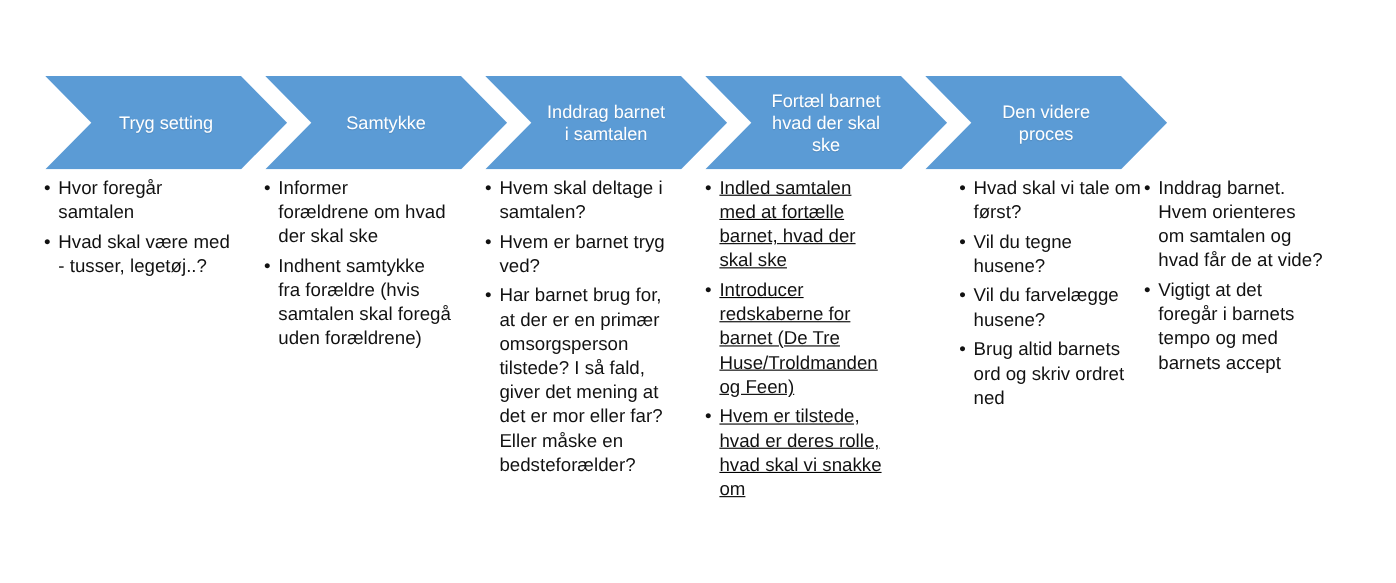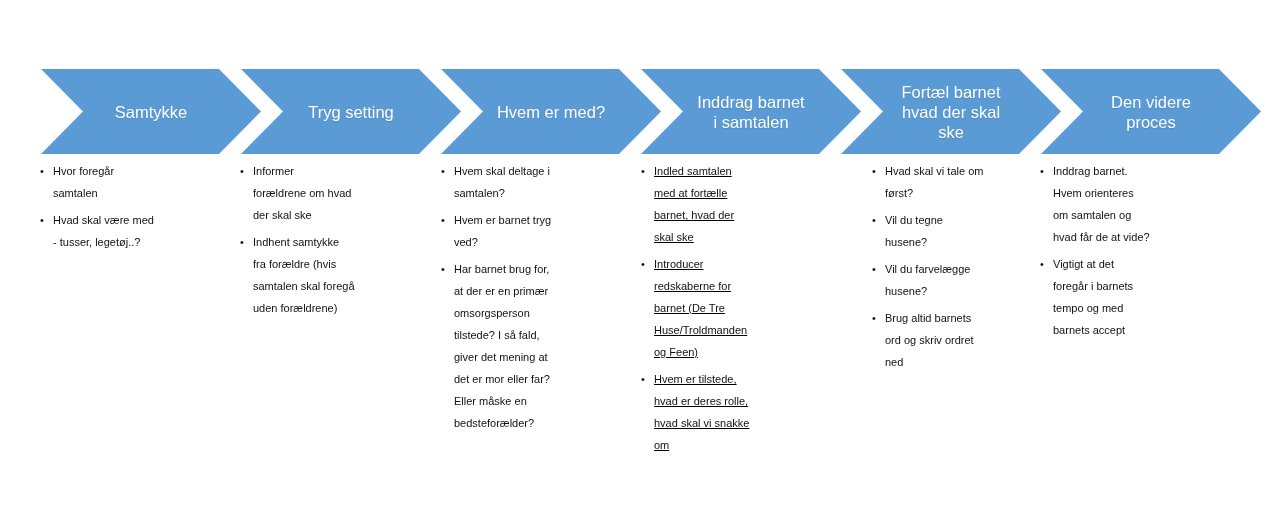--- a/index.html
+++ b/index.html
@@ -46,48 +46,45 @@
   .col:nth-child(2) { left: 240px; }
   .col:nth-child(3) { left: 441px; }
   .col:nth-child(4) { left: 641px; text-decoration: underline; }
   .col:nth-child(5) { left: 872px; }
   .col:nth-child(6) { left: 1040px; }
   .col ul { list-style: none; margin: 0; padding: 0; }
   .col li {
     position: relative;
     padding-left: 13px;
     margin-bottom: 5px;
-    font-size: 11px;
+    font-size: 17px;
     line-height: 22px;
     color: #111111;
     white-space: pre-line;
   }
   .col li::before {
     content: "\2022";
     position: absolute;
     left: 0;
     top: 0;
     line-height: 22px;
     color: #111111;
   }
 </style>
 </head>
 <body>
 
 <div class="canvas">
 
   <div class="chevron-row">
     <div class="chevron">
-      <div class="chevron-label">Samtykke</div>
-    </div>
-    <div class="chevron">
       <div class="chevron-label">Tryg setting</div>
     </div>
     <div class="chevron">
-      <div class="chevron-label">Hvem er med?</div>
+      <div class="chevron-label">Samtykke</div>
     </div>
     <div class="chevron">
       <div class="chevron-label">Inddrag barnet
 i samtalen</div>
     </div>
     <div class="chevron">
       <div class="chevron-label">Fortæl barnet
 hvad der skal
 ske</div>
     </div>

